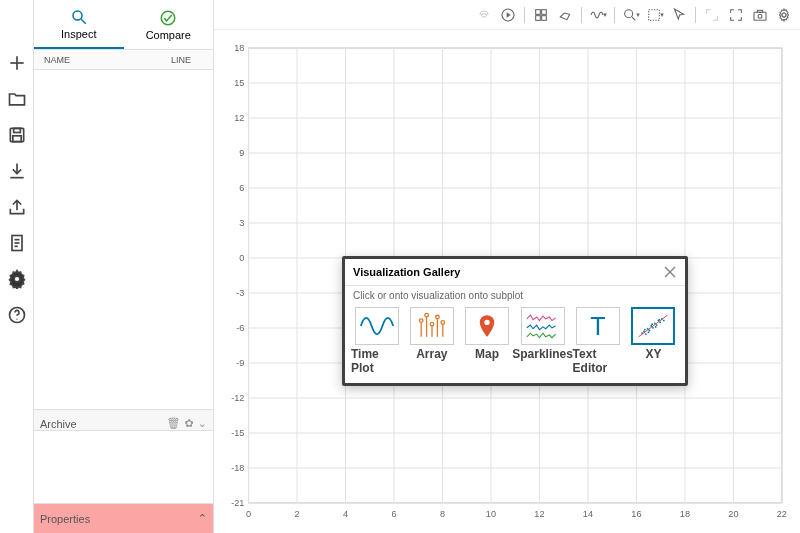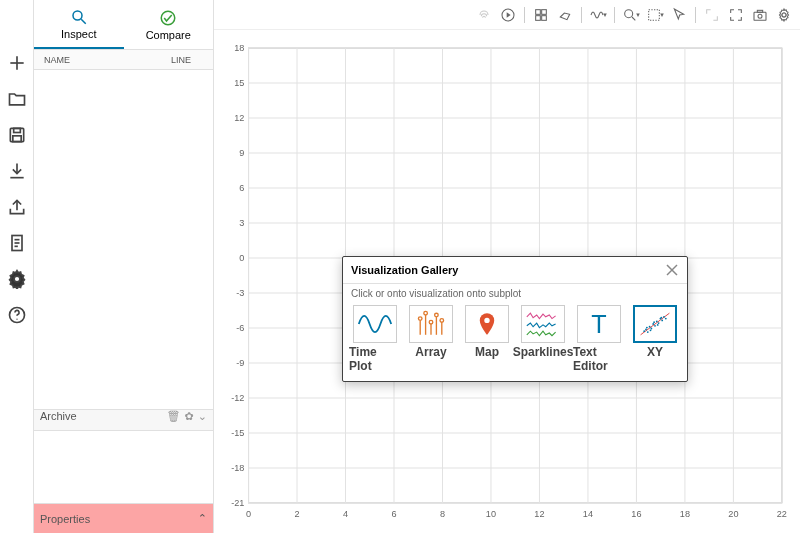--- a/index.html
+++ b/index.html
@@ -16,39 +16,39 @@
   .tabs { display: flex; height: 50px; border-bottom: 1px solid #e0e0e0; }
   .tab { flex: 1; display: flex; flex-direction: column; align-items: center; justify-content: center; font-size: 11px; cursor: pointer; gap: 2px; }
   .tab.active { border-bottom: 2px solid #0076a8; }
   .tab svg { width: 18px; height: 18px; }
   .filter-row { height: 20px; border-bottom: 1px solid #e0e0e0; }
   .filter-row input { width: 100%; height: 100%; border: none; outline: none; font-size: 10px; padding: 0 6px; color: #999; }
   .table-header { display: flex; height: 20px; border-bottom: 1px solid #e0e0e0; font-size: 9px; color: #555; align-items: center; background: #fafafa; }
   .table-header .col-name { flex: 1; padding-left: 10px; }
   .table-header .col-line { width: 42px; }
   .table-body { flex: 1; }
-  .archive { height: 22px; border-top: 1px solid #e0e0e0; border-bottom: 1px solid #e0e0e0; display: flex; align-items: flex-start; font-size: 11px; color: #555; padding: 0 6px; background: #f7f7f7; }
+  .archive { height: 22px; border-top: 1px solid #e0e0e0; border-bottom: 1px solid #e0e0e0; display: flex; align-items: flex-end; font-size: 11px; color: #555; padding: 0 6px; background: #f7f7f7; }
   .archive span:first-child { flex: 1; }
   .archive .ic { margin-left: 4px; color: #999; cursor: pointer; }
   .archive-body { height: 72px; }
   .properties { height: 30px; border-top: 1px solid #e0e0e0; display: flex; align-items: center; font-size: 11px; color: #555; padding: 0 6px; background: #fca5a5; }
   .properties span:first-child { flex: 1; }
 
   
   .plot-area { flex: 1; display: flex; flex-direction: column; position: relative; }
   .top-toolbar { height: 30px; display: flex; align-items: center; justify-content: flex-end; padding-right: 6px; gap: 4px; border-bottom: 1px solid #eee; }
   .top-toolbar .tbtn { width: 20px; height: 20px; display: flex; align-items: center; justify-content: center; cursor: pointer; color: #666; }
   .top-toolbar .sep { width: 1px; height: 16px; background: #ccc; margin: 0 2px; }
   .top-toolbar svg { width: 16px; height: 16px; stroke: #666; fill: none; stroke-width: 1.6; }
 
   .plot { flex: 1; position: relative; margin: 10px 12px 10px 4px; }
   .plot svg { position: absolute; inset: 0; width: 100%; height: 100%; }
 
   
-  .gallery { position: absolute; left: 128px; top: 256px; width: 346px; background: #fff; border: 1px solid #404040; border-radius: 2px; box-shadow: 0 3px 12px rgba(0,0,0,.25); z-index: 10; }
+  .gallery { position: absolute; left: 128px; top: 256px; width: 346px; background: #fff; border: 3px solid #404040; border-radius: 2px; box-shadow: 0 3px 12px rgba(0,0,0,.25); z-index: 10; }
   .gallery-head { display: flex; align-items: center; padding: 6px 8px; border-bottom: 1px solid #e0e0e0; }
   .gallery-title { font-size: 11px; font-weight: bold; flex: 1; }
   .gallery-close { cursor: pointer; color: #888; width: 14px; height: 14px; }
   .gallery-hint { font-size: 10px; color: #666; padding: 4px 8px 2px; }
   .gallery-items { display: flex; padding: 4px 6px 8px; gap: 4px; }
   .gitem { width: 52px; display: flex; flex-direction: column; align-items: center; cursor: pointer; }
   .gitem .thumb { width: 44px; height: 38px; border: 1px solid #ccc; background: #fff; display: flex; align-items: center; justify-content: center; margin-bottom: 2px; }
   .gitem.selected .thumb { border: 2px solid #0076a8; }
   .gitem .gl { font-size: 12px; color: #444; text-align: left; font-weight: bold; }
   .thumb svg { width: 36px; height: 30px; }

